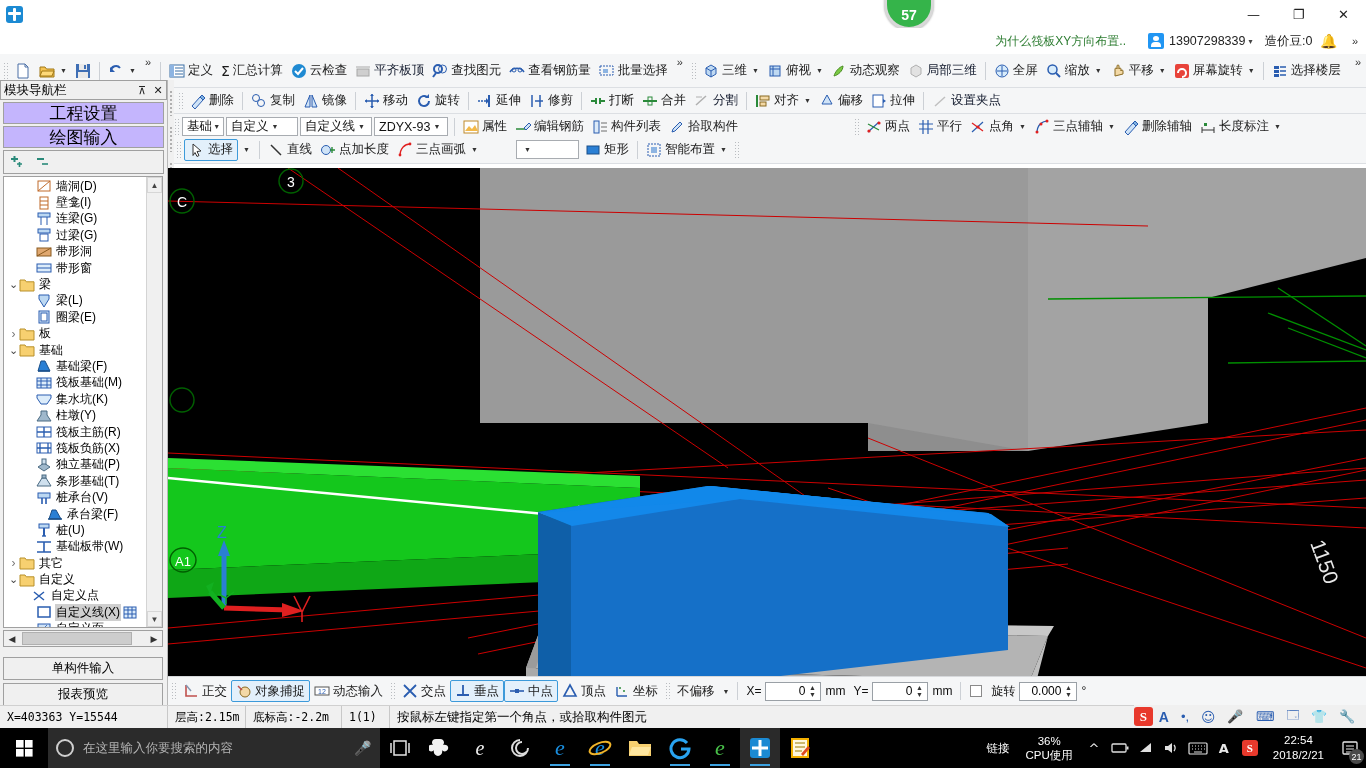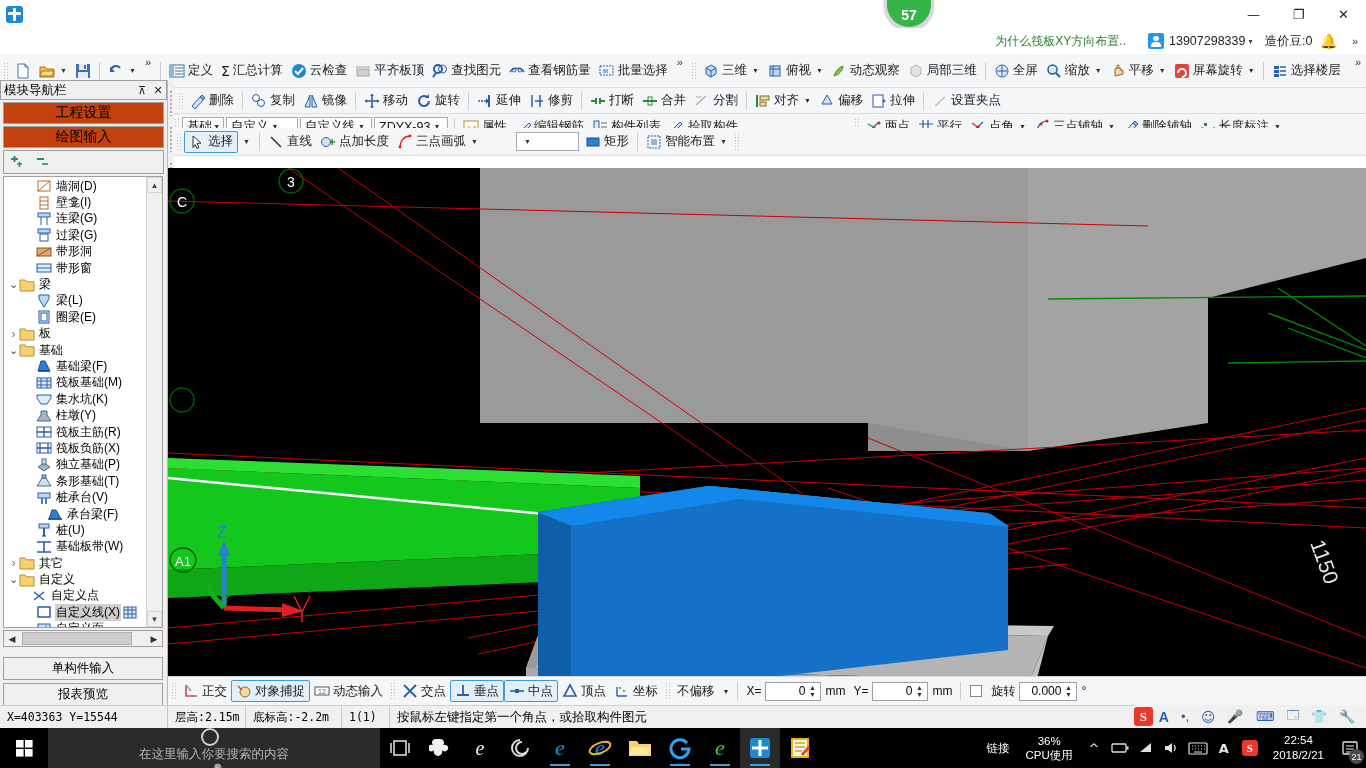--- a/index.html
+++ b/index.html
@@ -93,21 +93,21 @@
   
   .toolbar {
     position: absolute; left: 0; width: 1366px;
     background: #f5f6f7;
     border-bottom: 1px solid #dcdfe3;
     display: flex; align-items: center;
   }
   #tb1 { top: 54px; height: 34px; }
   #tb2 { top: 88px; height: 26px; }
   #tb3 { top: 114px; height: 26px; }
-  #tb4 { top: 128px; height: 28px; }
+  #tb4 { top: 136px; height: 28px; }
   .grip {
     width: 5px; height: 18px; margin: 0 3px; flex: none;
     background-image: radial-gradient(#b9bcc0 40%, transparent 41%);
     background-size: 3px 3px;
   }
   .tsep { width: 1px; height: 18px; background: #ccd0d5; margin: 0 4px; flex:none; }
   .titem {
     display: flex; align-items: center; gap: 3px; padding: 2px 4px;
     white-space: nowrap; color: #1a1a1a; font-size: 12.5px; cursor: default;
     height: 22px;
@@ -142,22 +142,22 @@
   }
   .lp-header {
     height: 20px; display: flex; align-items: center;
     border: 1px solid #a0a0a0; background: #f0f0f0;
     padding-left: 3px; font-size: 12.5px;
   }
   .lp-header .ttl { flex: 1; }
   .lp-header .pin, .lp-header .cls { width: 16px; text-align: center; font-size: 11px; color: #222; }
   .lp-tab {
     height: 22px; margin: 2px 3px; display: flex; align-items: center;
-    justify-content: center; border: 1px solid #a0a0a0; background: #c2410c;
-    font-size: 14px;
+    justify-content: center; border: 1px solid #a0a0a0; background: #c4b5fd;
+    font-size: 17px;
   }
   .lp-toolbar {
     height: 24px; margin: 2px 3px 0 3px; border: 1px solid #a0a0a0;
     background: #f0f0f0; display: flex; align-items: center; padding-left: 6px; gap: 10px;
   }
   .tree-wrap {
     position: absolute; left: 3px; top: 96px; width: 160px; height: 452px;
     border: 1px solid #a0a0a0; background: #fff; overflow: hidden;
   }
   .tree {
@@ -252,21 +252,21 @@
   .startglyph {
     width: 17px; height: 17px;
     background:
       linear-gradient(#fff,#fff) 0 0/7.6px 7.6px no-repeat,
       linear-gradient(#fff,#fff) 9.4px 0/7.6px 7.6px no-repeat,
       linear-gradient(#fff,#fff) 0 9.4px/7.6px 7.6px no-repeat,
       linear-gradient(#fff,#fff) 9.4px 9.4px/7.6px 7.6px no-repeat;
   }
   .searchbox {
     width: 332px; height: 40px; background: #2b2b2b;
-    display: flex; align-items: center; padding: 0 8px; flex-direction: column;
+    display: flex; align-items: center; padding: 0 8px;
   }
   .cortana {
     width: 18px; height: 18px; border: 2px solid #cfcfcf; border-radius: 50%;
     flex: none; margin-right: 9px;
   }
   .search-ph { color: #b4b4b4; font-size: 12.5px; flex: 1; }
   .micro { color: #d0d0d0; font-size: 14px; font-family:"DejaVu Sans",sans-serif; }
   .tb-icons { display: flex; align-items: center; height: 40px; }
   .tb-ico {
     width: 40px; height: 40px; display: flex; align-items: center;

